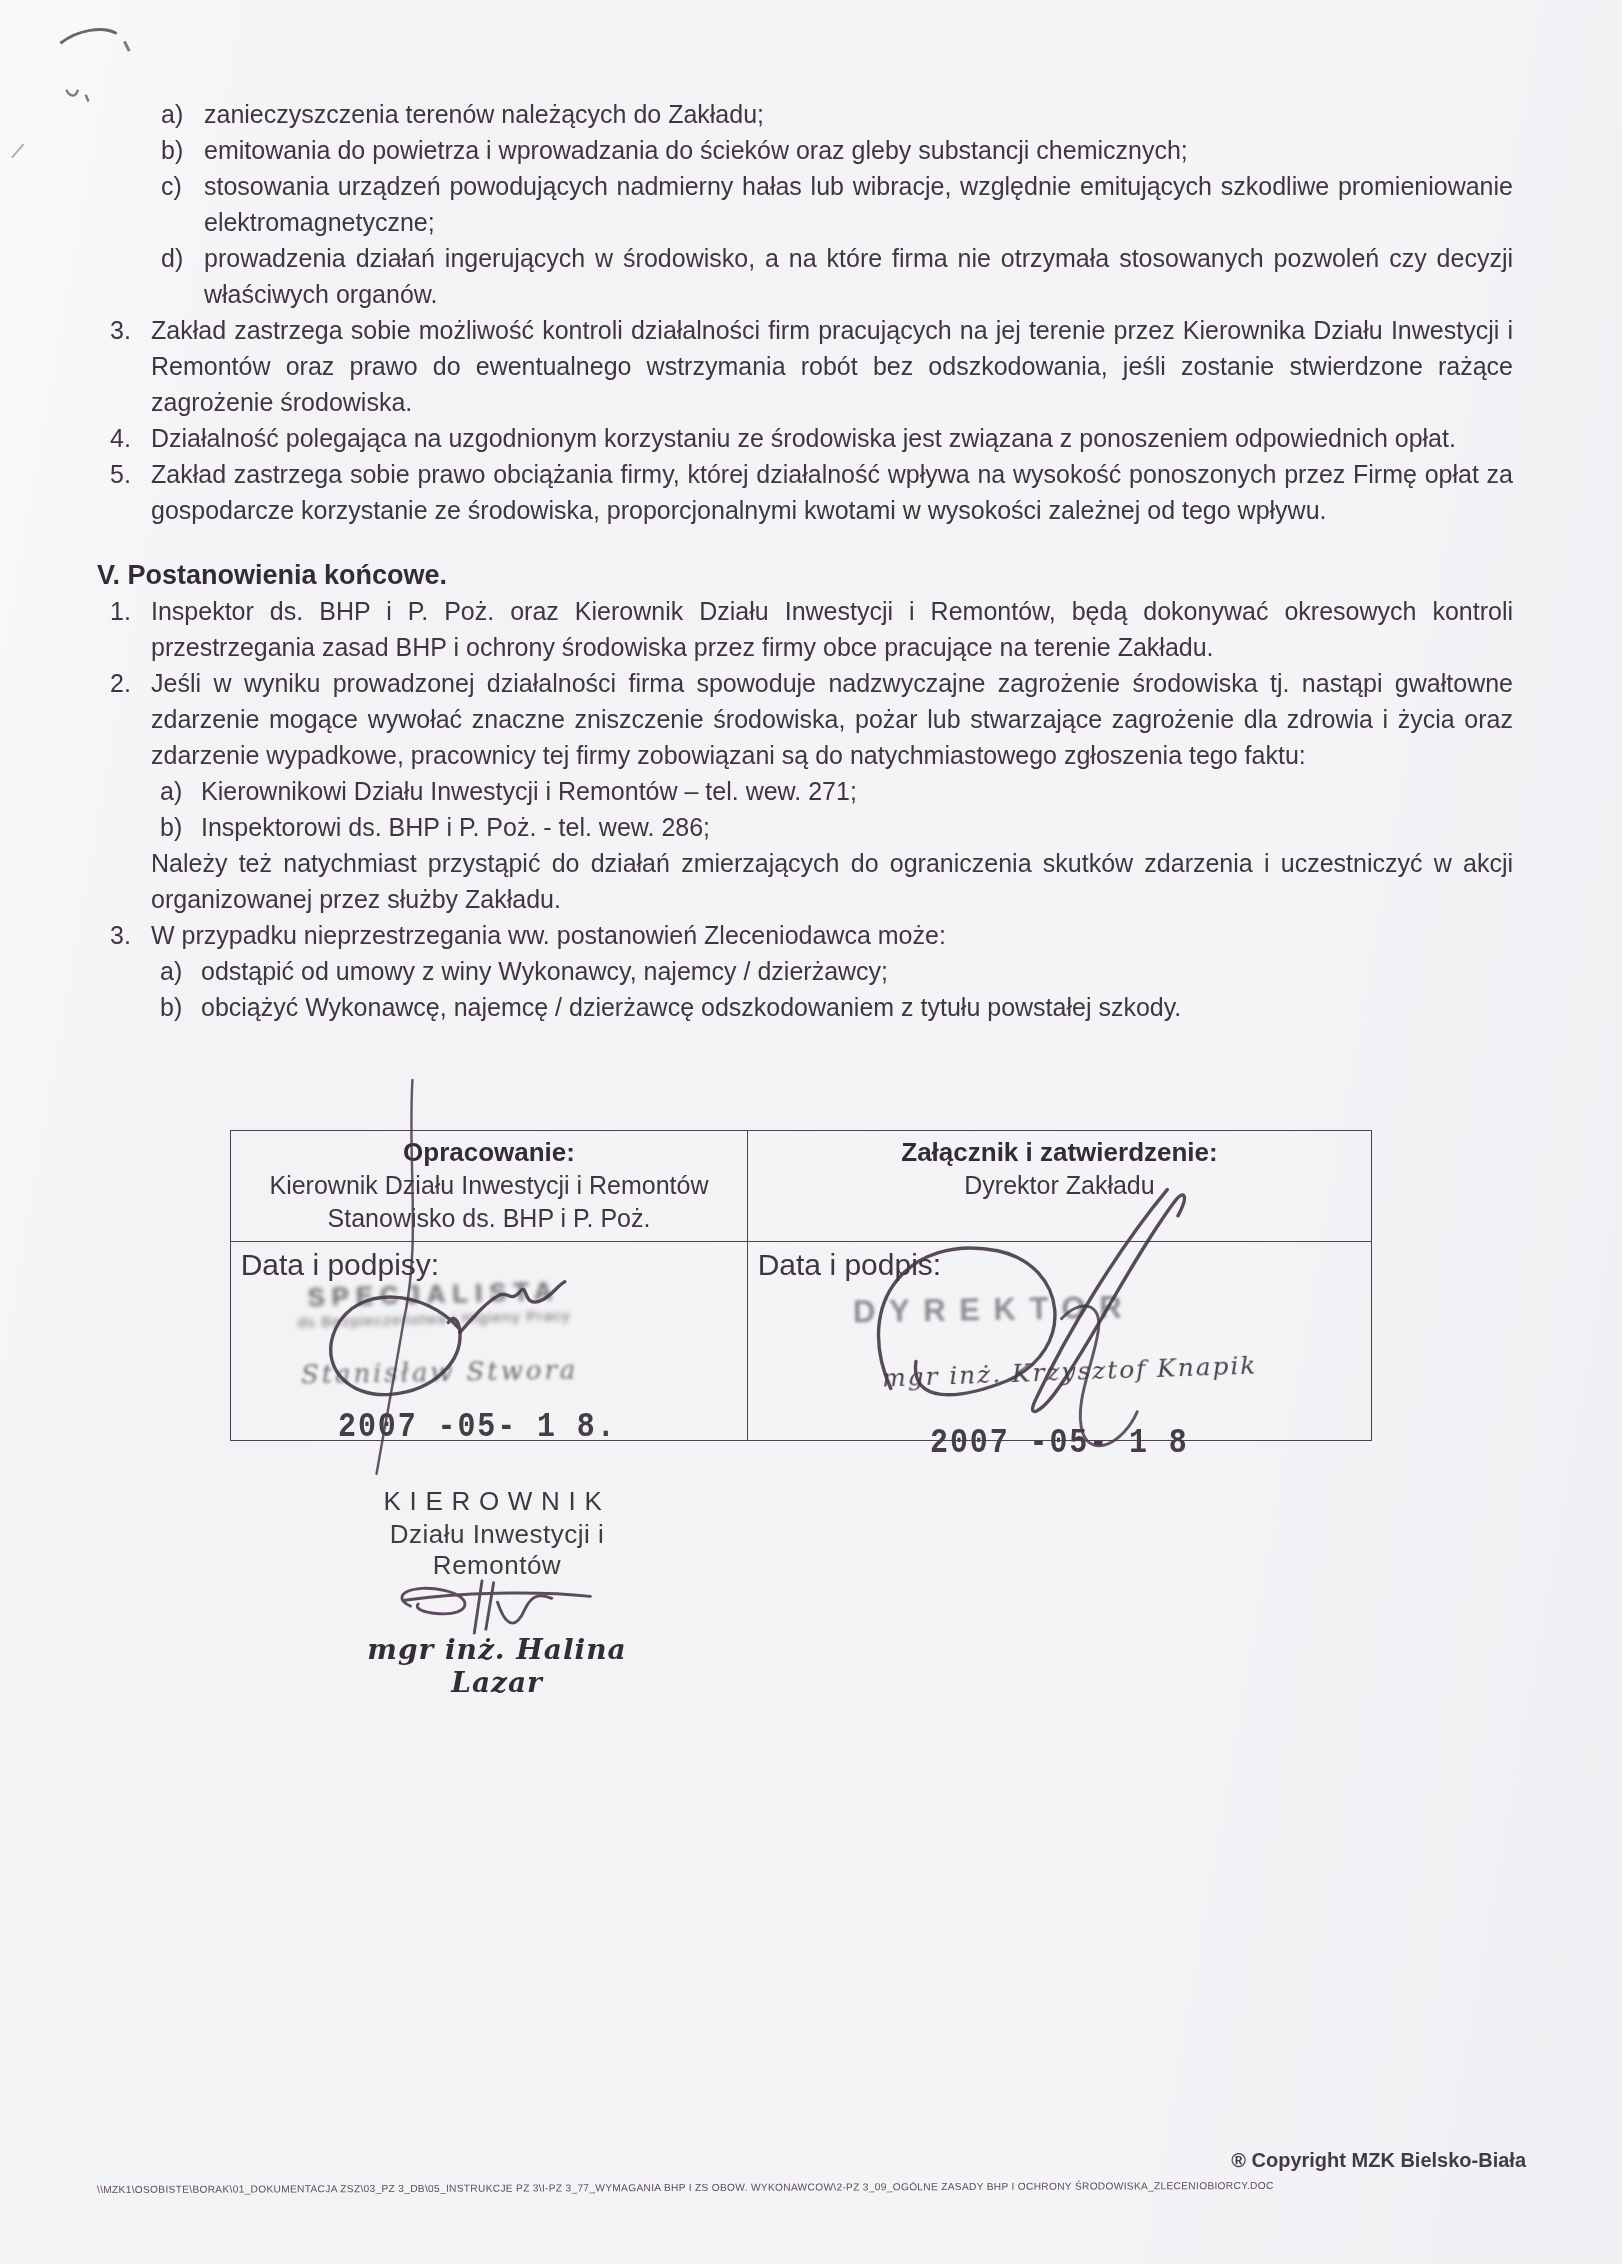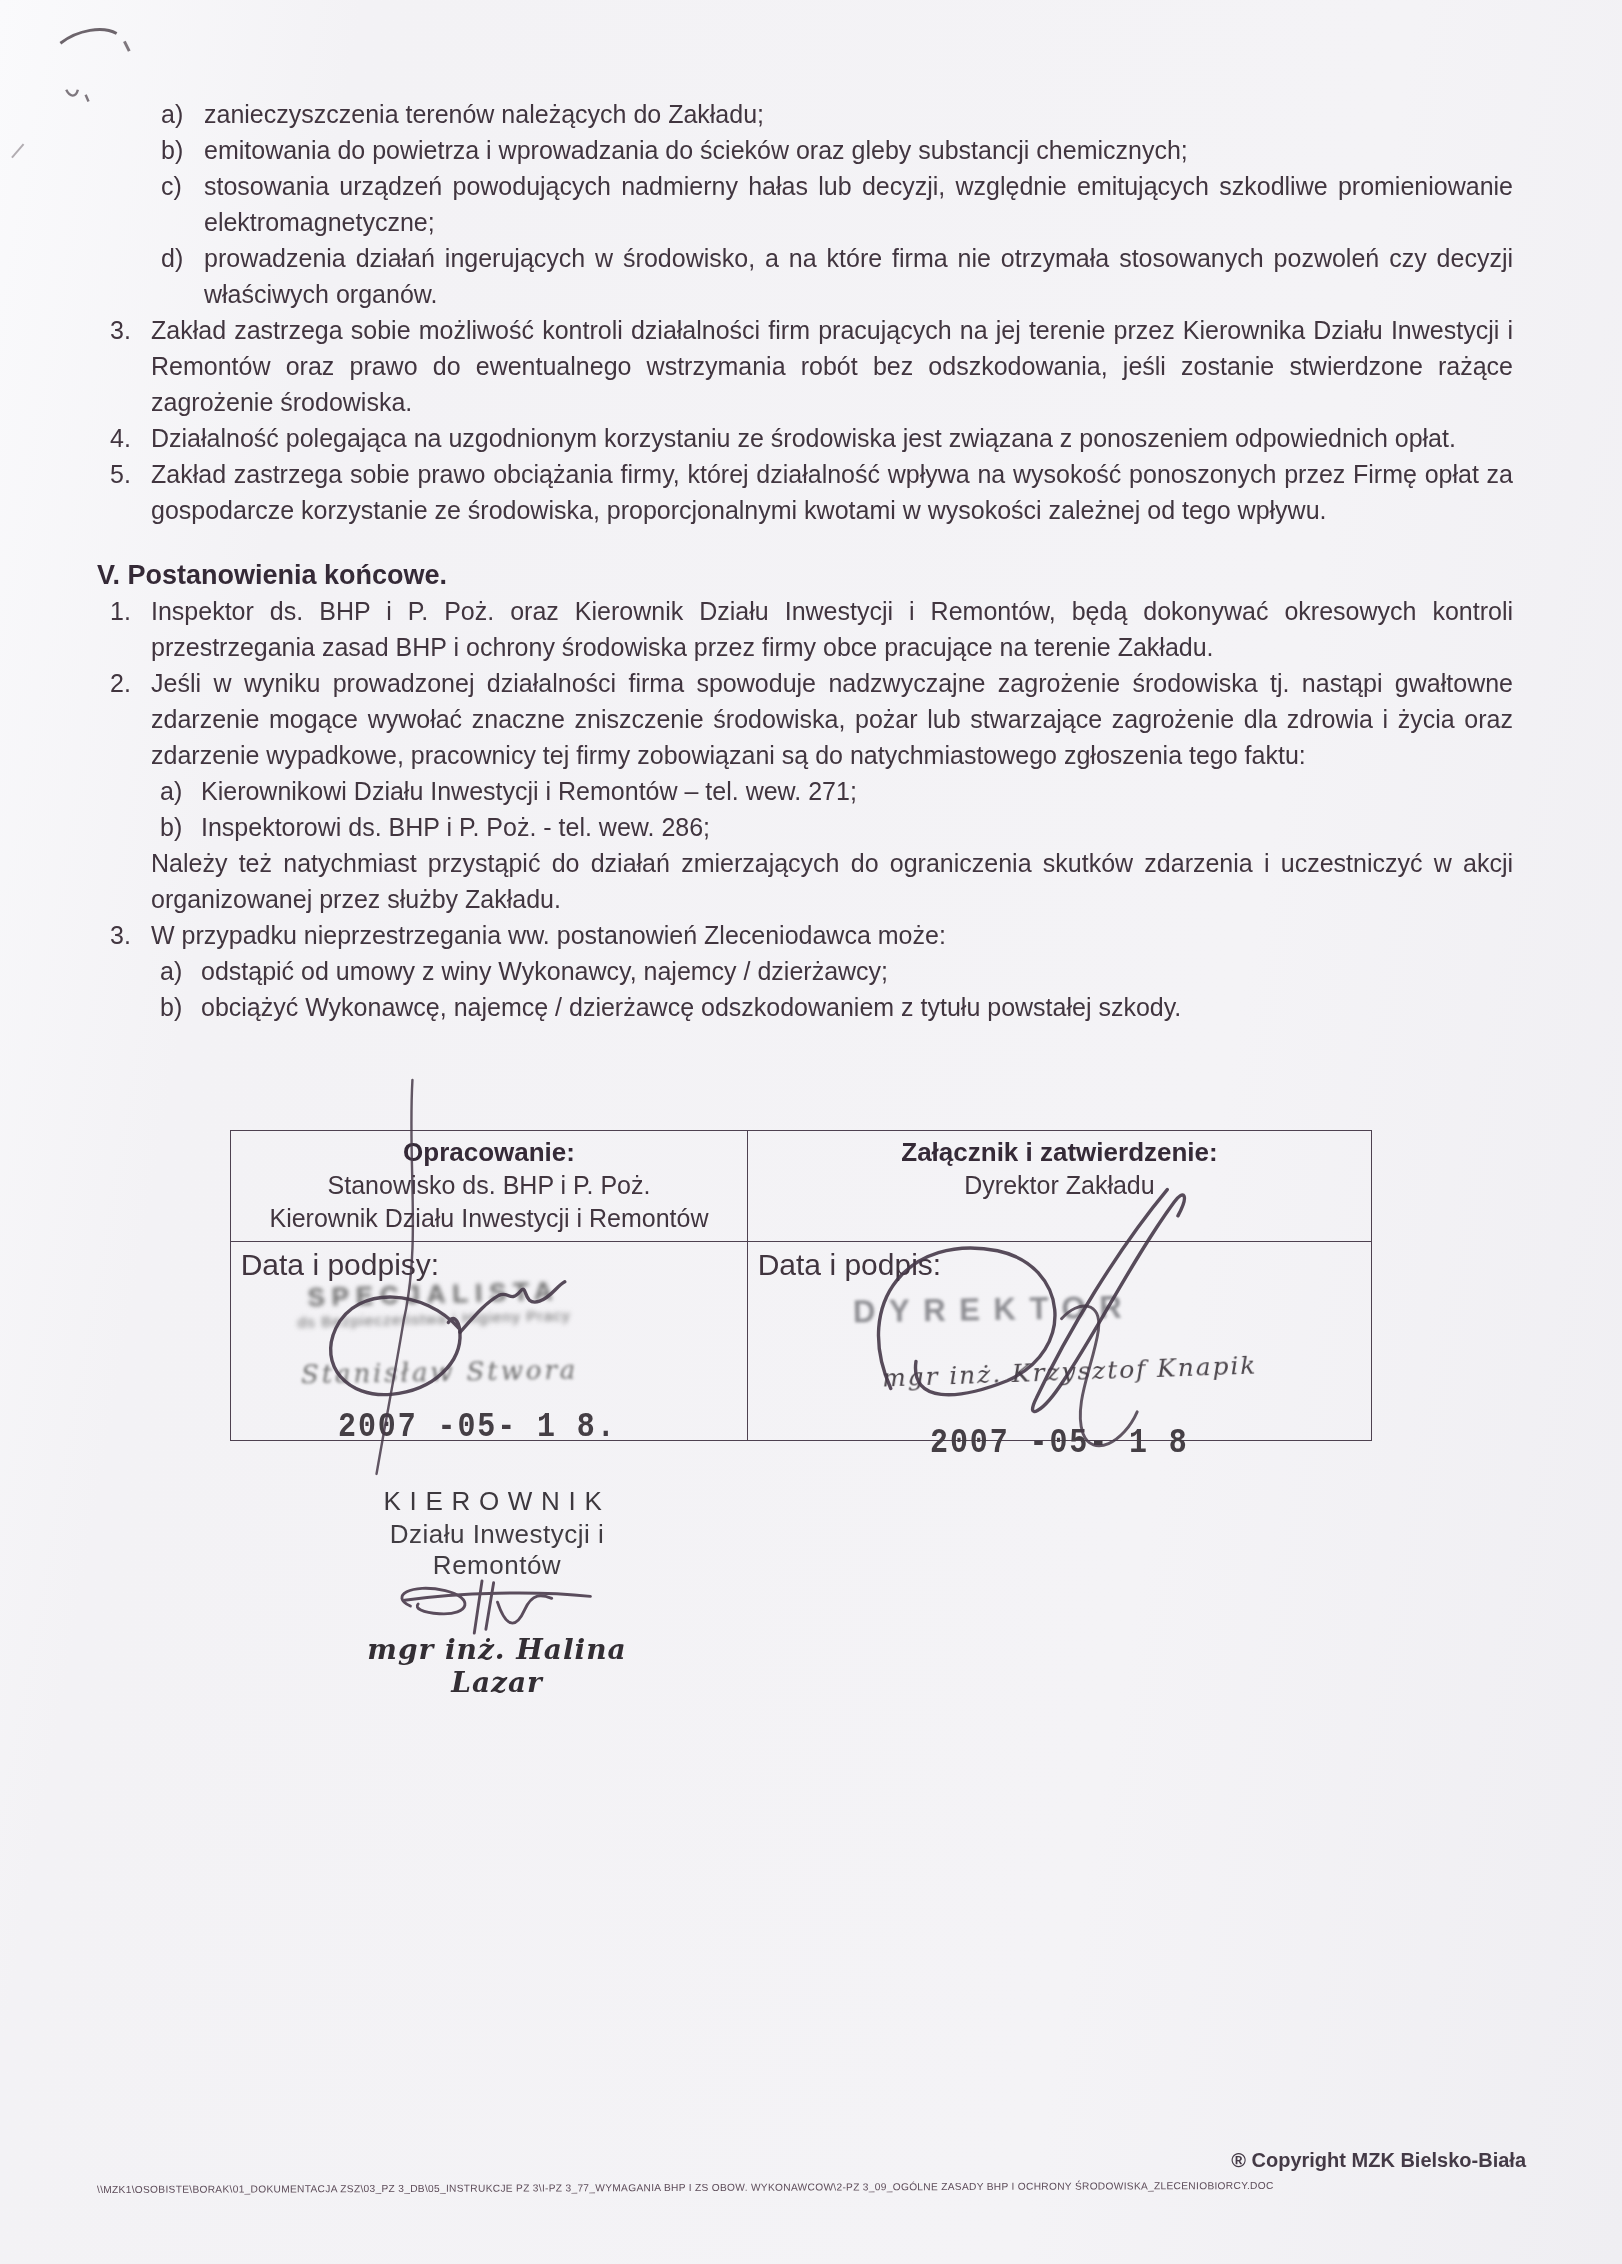--- a/index.html
+++ b/index.html
@@ -112,21 +112,21 @@
         <div class="li">
           <span class="m">a)</span>
           <span class="t">zanieczyszczenia terenów należących do Zakładu;</span>
         </div>
         <div class="li">
           <span class="m">b)</span>
           <span class="t">emitowania do powietrza i wprowadzania do ścieków oraz gleby substancji chemicznych;</span>
         </div>
         <div class="li">
           <span class="m">c)</span>
-          <span class="t">stosowania urządzeń powodujących nadmierny hałas lub decyzji, względnie emitujących szkodliwe promieniowanie elektromagnetyczne;</span>
+          <span class="t">stosowania urządzeń powodujących nadmierny hałas lub wibracje, względnie emitujących szkodliwe promieniowanie elektromagnetyczne;</span>
         </div>
         <div class="li">
           <span class="m">d)</span>
           <span class="t">prowadzenia działań ingerujących w środowisko, a na które firma nie otrzymała stosowanych pozwoleń czy decyzji właściwych organów.</span>
         </div>
       </div>
 
       <div class="numbers">
         <div class="li">
           <span class="m">3.</span>
@@ -181,22 +181,22 @@
           </div>
         </div>
       </div>
     </div>
 
     <div class="sigtable">
 
       <div class="trow hdr">
         <div class="tcell lc tc-center">
           <div class="b">Opracowanie:</div>
+          <div>Kierownik Działu Inwestycji i Remontów</div>
           <div>Stanowisko ds. BHP i P. Poż.</div>
-          <div>Kierownik Działu Inwestycji i Remontów</div>
         </div>
         <div class="tcell rc tc-center">
           <div class="b">Załącznik i zatwierdzenie:</div>
           <div>Dyrektor Zakładu</div>
         </div>
       </div>
 
       <div class="trow bdy">
         <div class="tcell lc">
           <span class="cell-label">Data i podpisy:</span>

